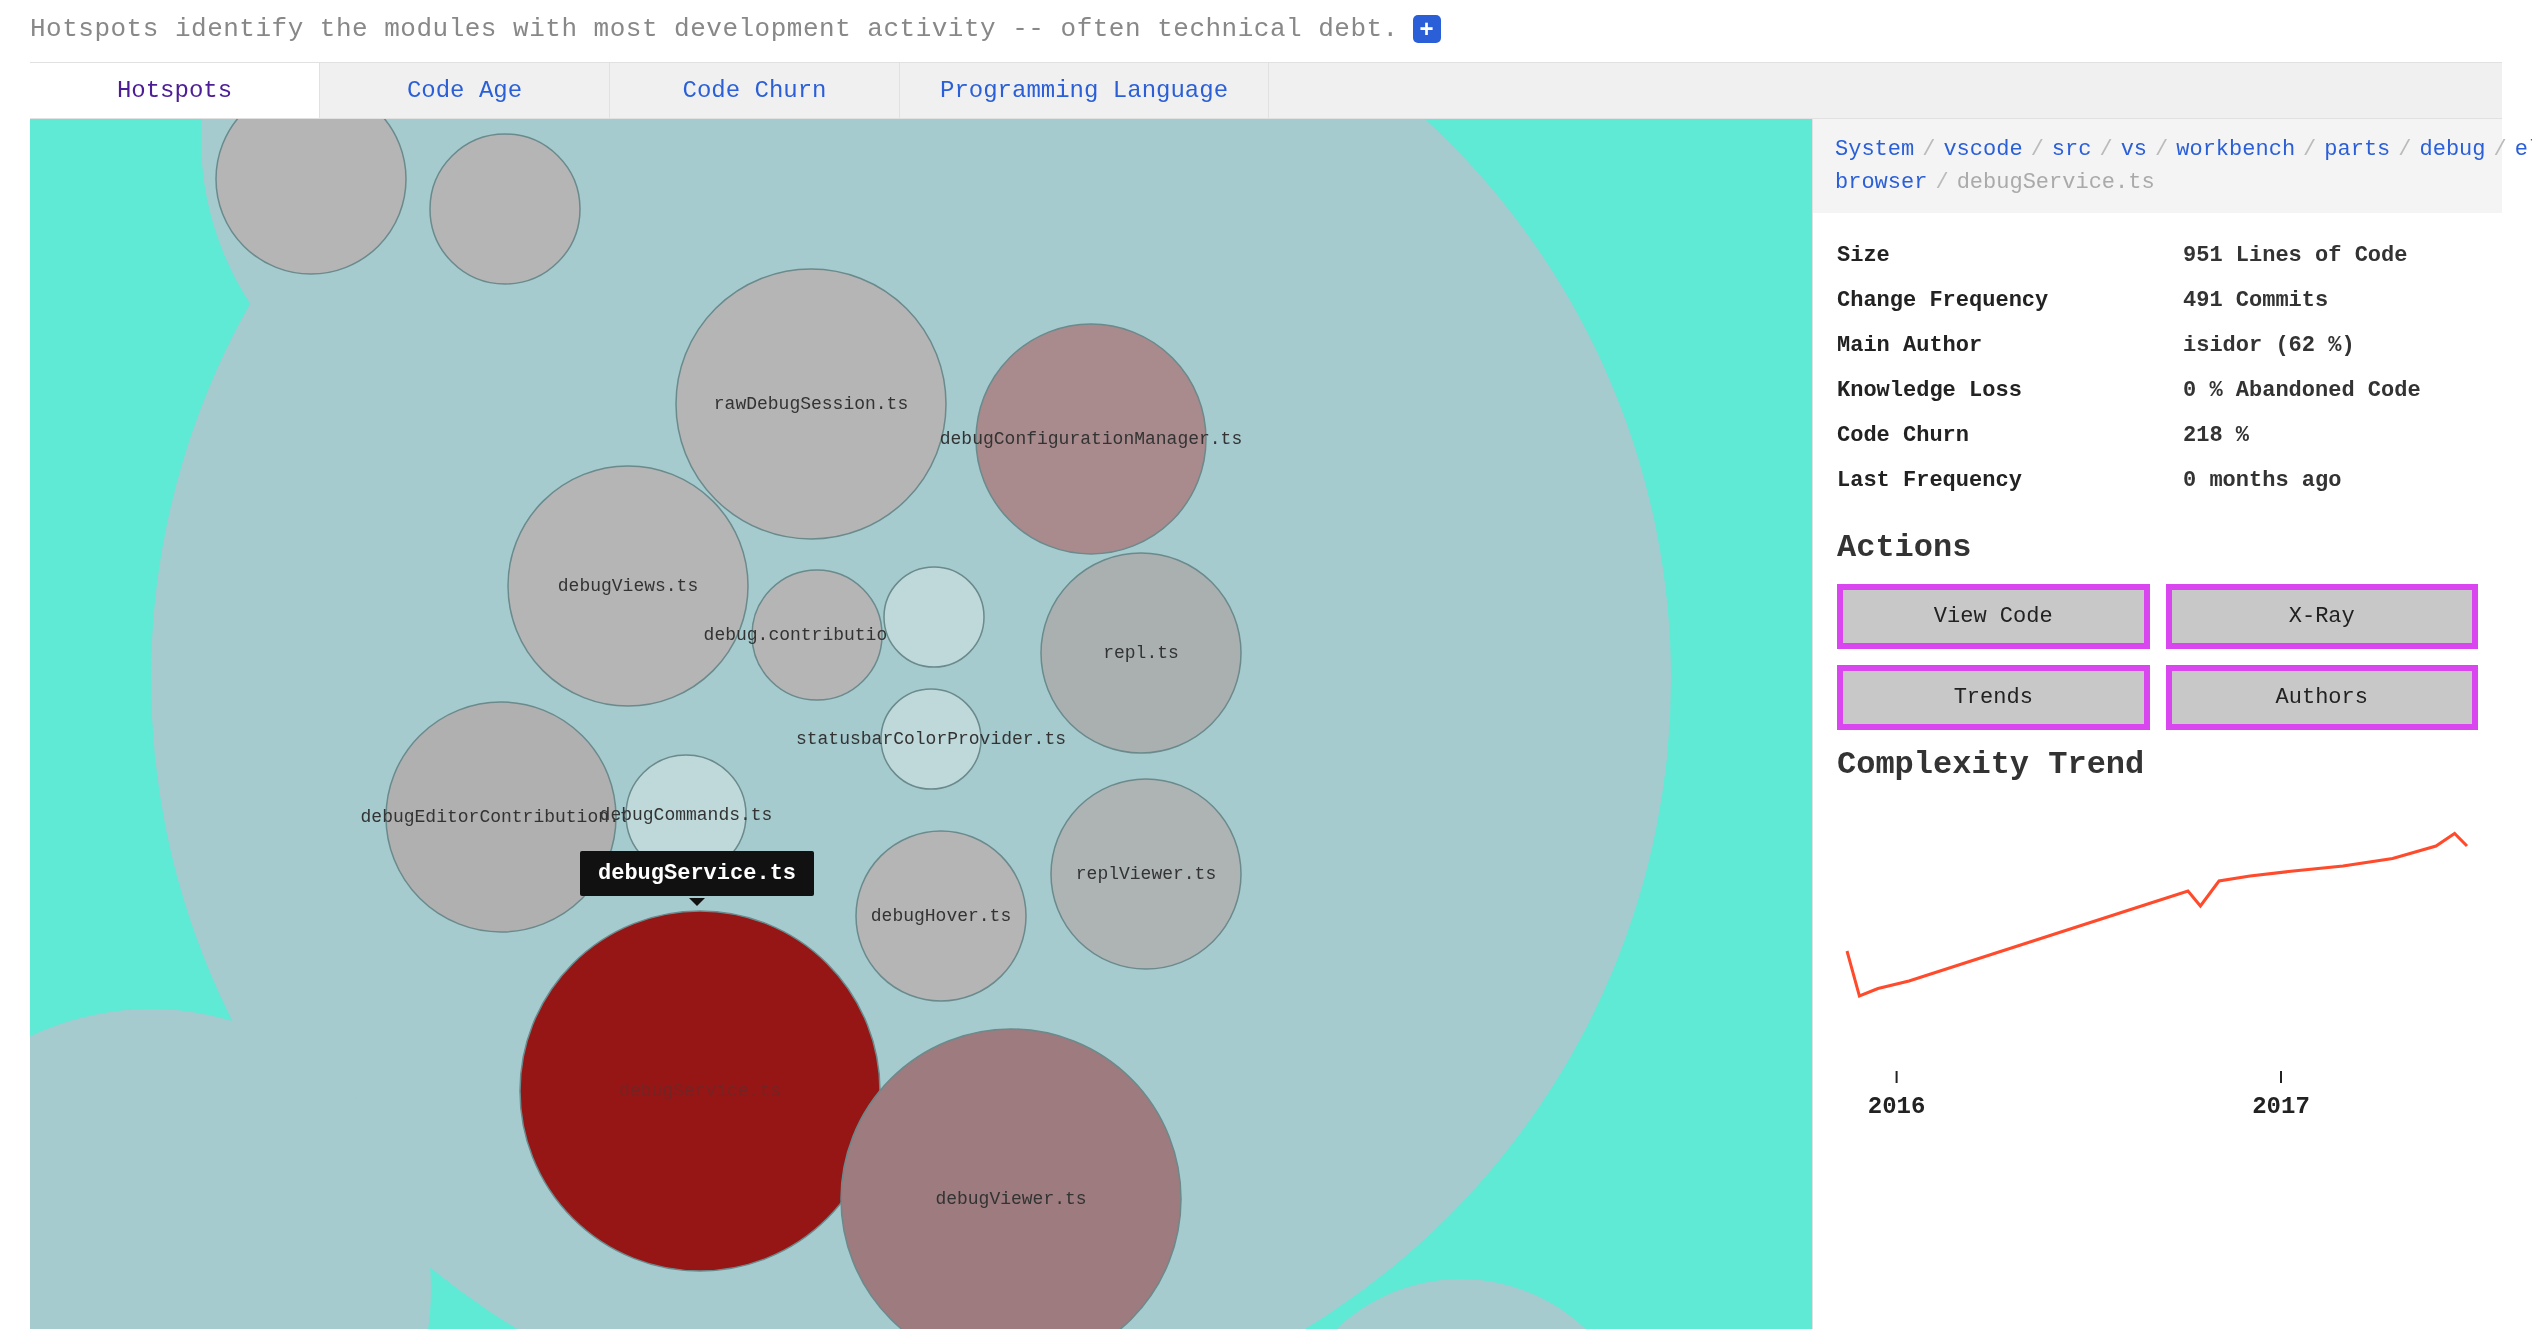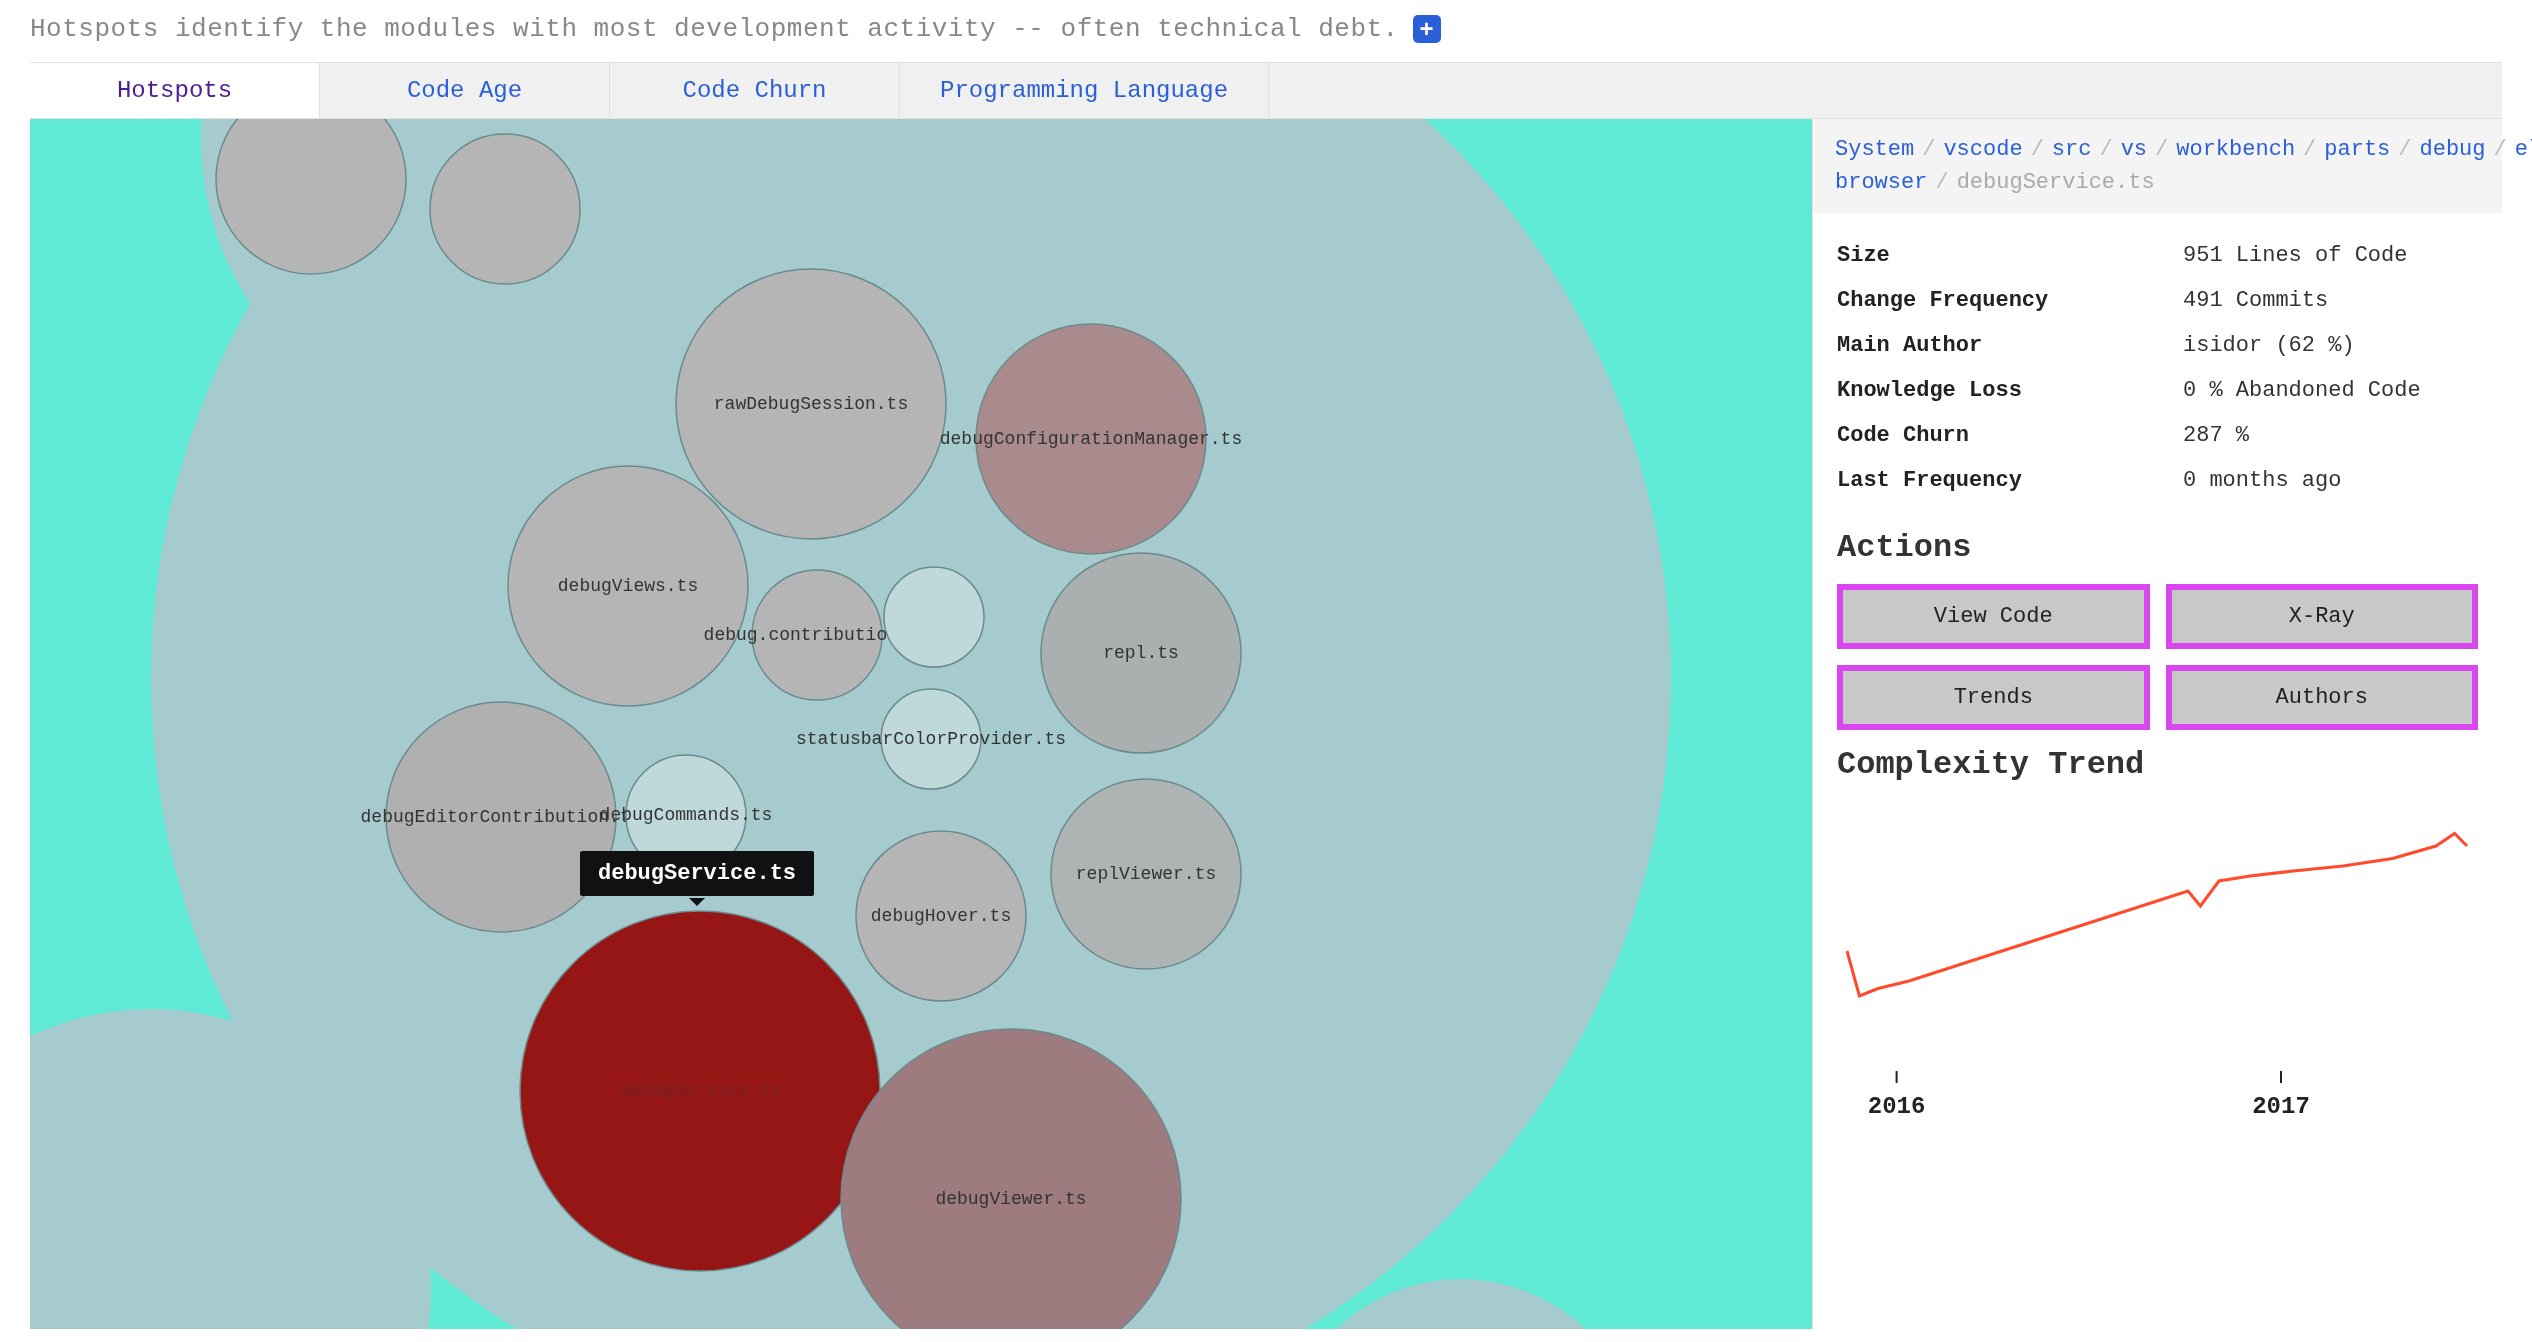--- a/index.html
+++ b/index.html
@@ -89,21 +89,21 @@
 .metrics {
   padding: 20px 24px 10px 24px;
 }
 .metric-row {
   display: flex;
   padding: 10px 0;
   font-size: 22px;
   gap: 36px;
 }
 .metric-label { width: 310px; font-weight: bold; color: #222; }
-.metric-value { color: #333; }
+.metric-value { color: #333; font-weight: bold; }
 .section-title {
   font-size: 32px;
   font-weight: bold;
   color: #333;
   padding: 16px 24px 18px 24px;
 }
 .action-grid {
   display: grid;
   grid-template-columns: 1fr 1fr;
   gap: 16px;
@@ -216,21 +216,21 @@
         <div class="metric-row">
           <div class="metric-label">Main Author</div>
           <div class="metric-value">isidor (62 %)</div>
         </div>
         <div class="metric-row">
           <div class="metric-label">Knowledge Loss</div>
           <div class="metric-value">0 % Abandoned Code</div>
         </div>
         <div class="metric-row">
           <div class="metric-label">Code Churn</div>
-          <div class="metric-value">287 %</div>
+          <div class="metric-value">218 %</div>
         </div>
         <div class="metric-row">
           <div class="metric-label">Last Frequency</div>
           <div class="metric-value">0 months ago</div>
         </div>
       </div>
     <div class="section-title">Actions</div>
     <div class="action-grid">
         <button class="action-btn">View Code</button>
         <button class="action-btn">X-Ray</button>

